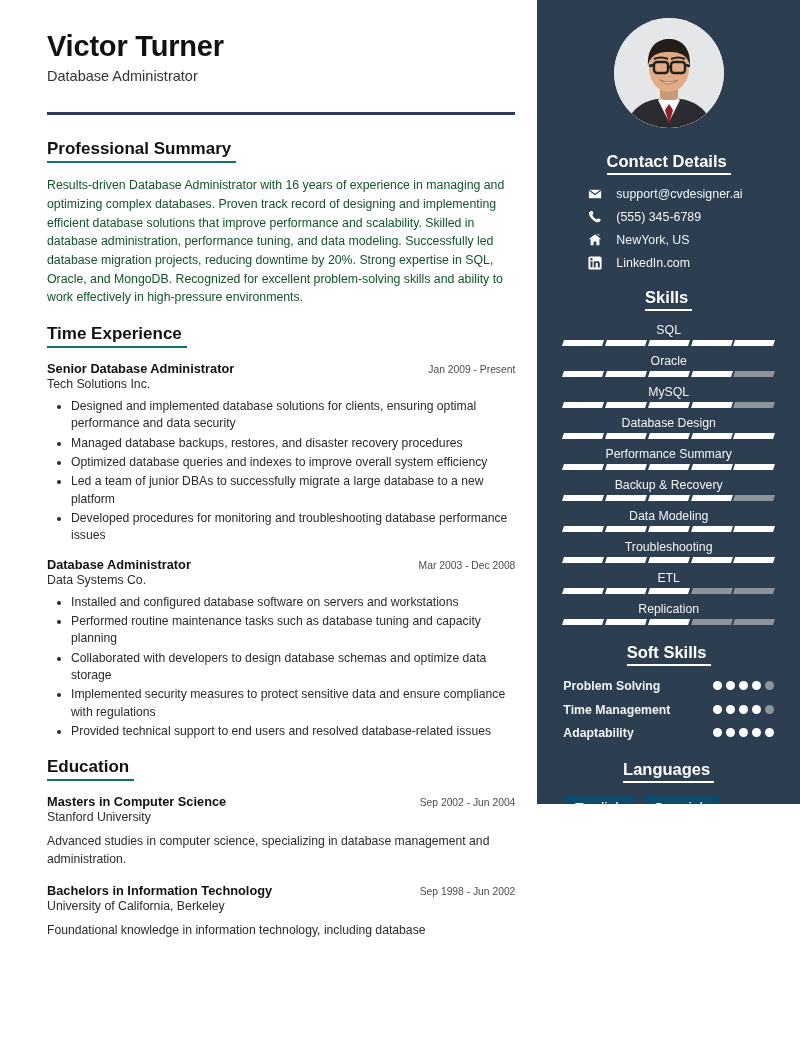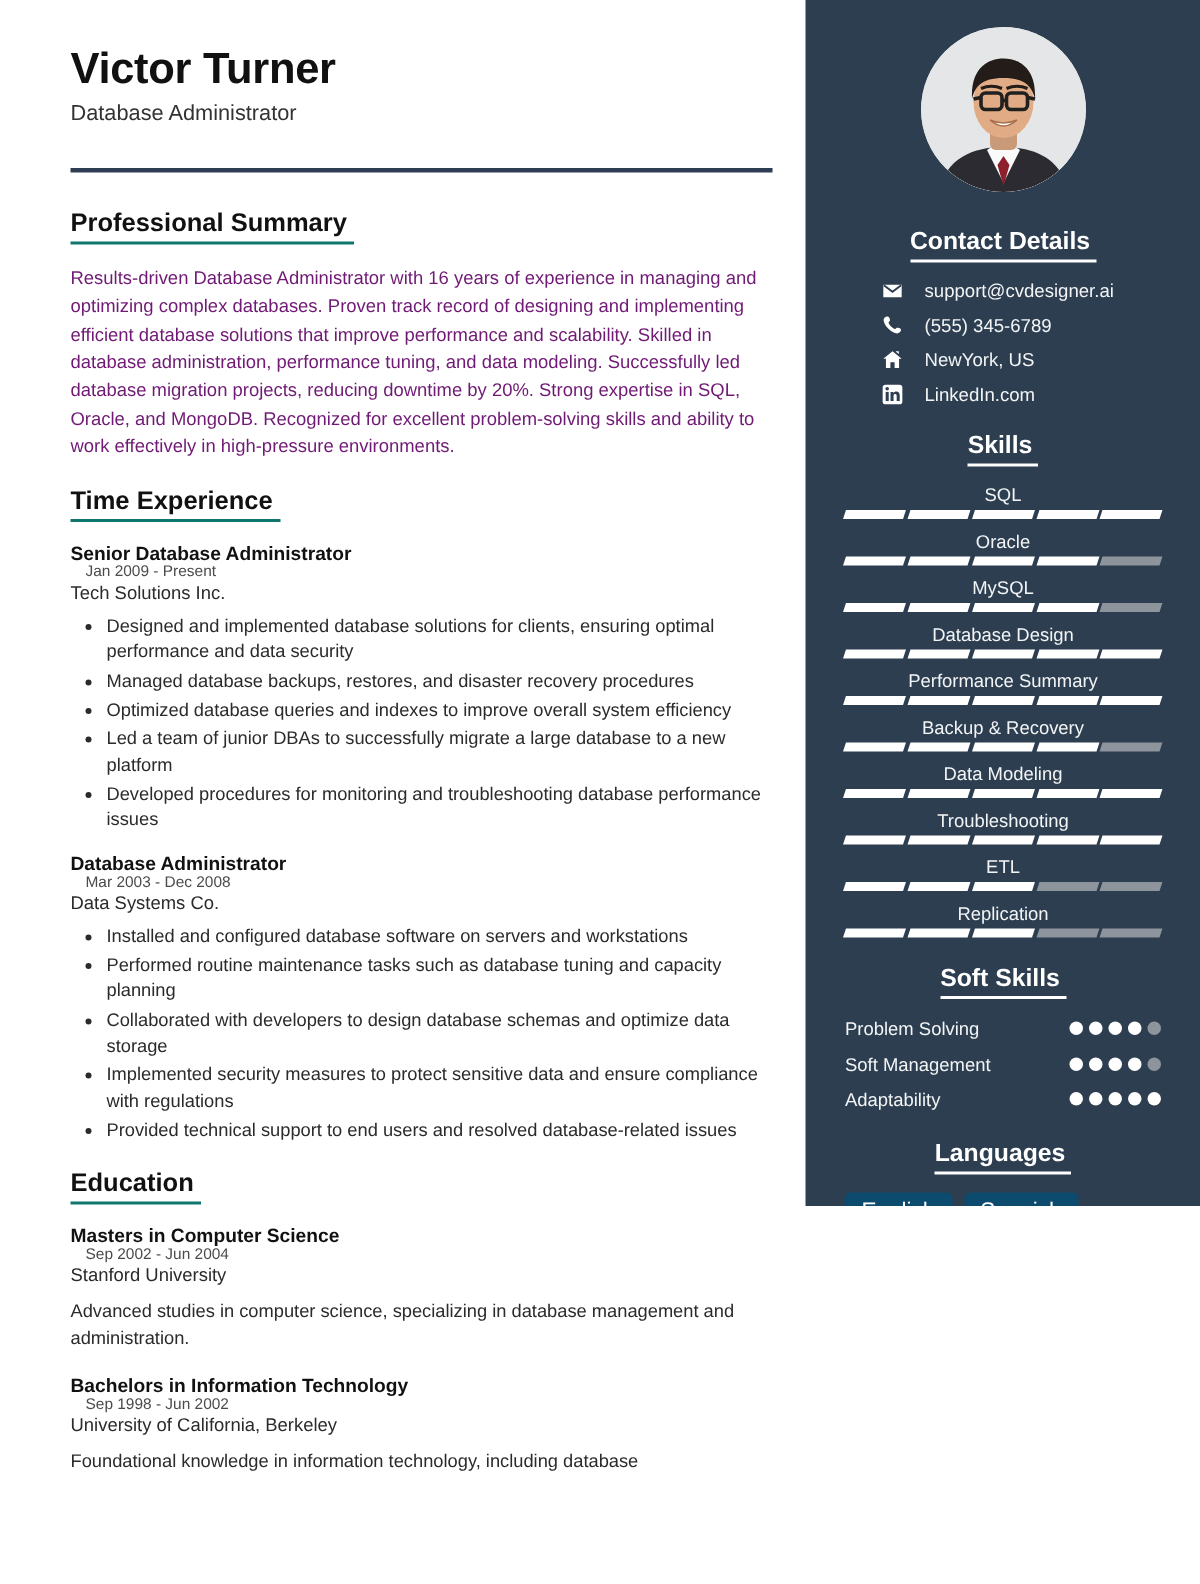--- a/index.html
+++ b/index.html
@@ -49,30 +49,29 @@
     color: #111111;
     display: inline-block;
     border-bottom: 2px solid #0f766e;
     padding-bottom: 2px;
     padding-right: 5px;
     margin-bottom: 13px;
   }
   .summary {
     font-size: 12.3px;
     line-height: 1.52;
-    color: #701a75;
+    color: #14532d;
     text-align: left;
   }
   .sec { margin-bottom: 17px; }
   .entry { margin-bottom: 12px; }
   .entry-head {
     display: flex;
     justify-content: space-between;
     align-items: baseline;
-    flex-direction: column;
   }
   .entry-role {
     font-size: 12.8px;
     font-weight: bold;
     color: #111111;
   }
   .entry-date {
     font-size: 10.3px;
     color: #4b4b4b;
     white-space: nowrap;
@@ -170,20 +169,21 @@
     transform: skewX(-18deg);
   }
   .seg.on { background: #ffffff; }
 
   .soft-row {
     display: flex;
     justify-content: space-between;
     align-items: flex-start;
     margin-bottom: 7px;
     gap: 0;
+    font-weight: bold;
   }
   .soft-name {
     font-size: 12.3px;
     color: #f2f4f6;
     line-height: 1.35;
     max-width: 118px;
   }
   .dots {
     display: flex;
     gap: 4px;
@@ -483,21 +483,21 @@
             <div class="soft-name">Problem Solving</div>
             <div class="dots">
               <span class="dot on"></span>
               <span class="dot on"></span>
               <span class="dot on"></span>
               <span class="dot on"></span>
               <span class="dot"></span>
             </div>
           </div>
           <div class="soft-row">
-            <div class="soft-name">Soft Management</div>
+            <div class="soft-name">Time Management</div>
             <div class="dots">
               <span class="dot on"></span>
               <span class="dot on"></span>
               <span class="dot on"></span>
               <span class="dot on"></span>
               <span class="dot"></span>
             </div>
           </div>
           <div class="soft-row">
             <div class="soft-name">Adaptability</div>

